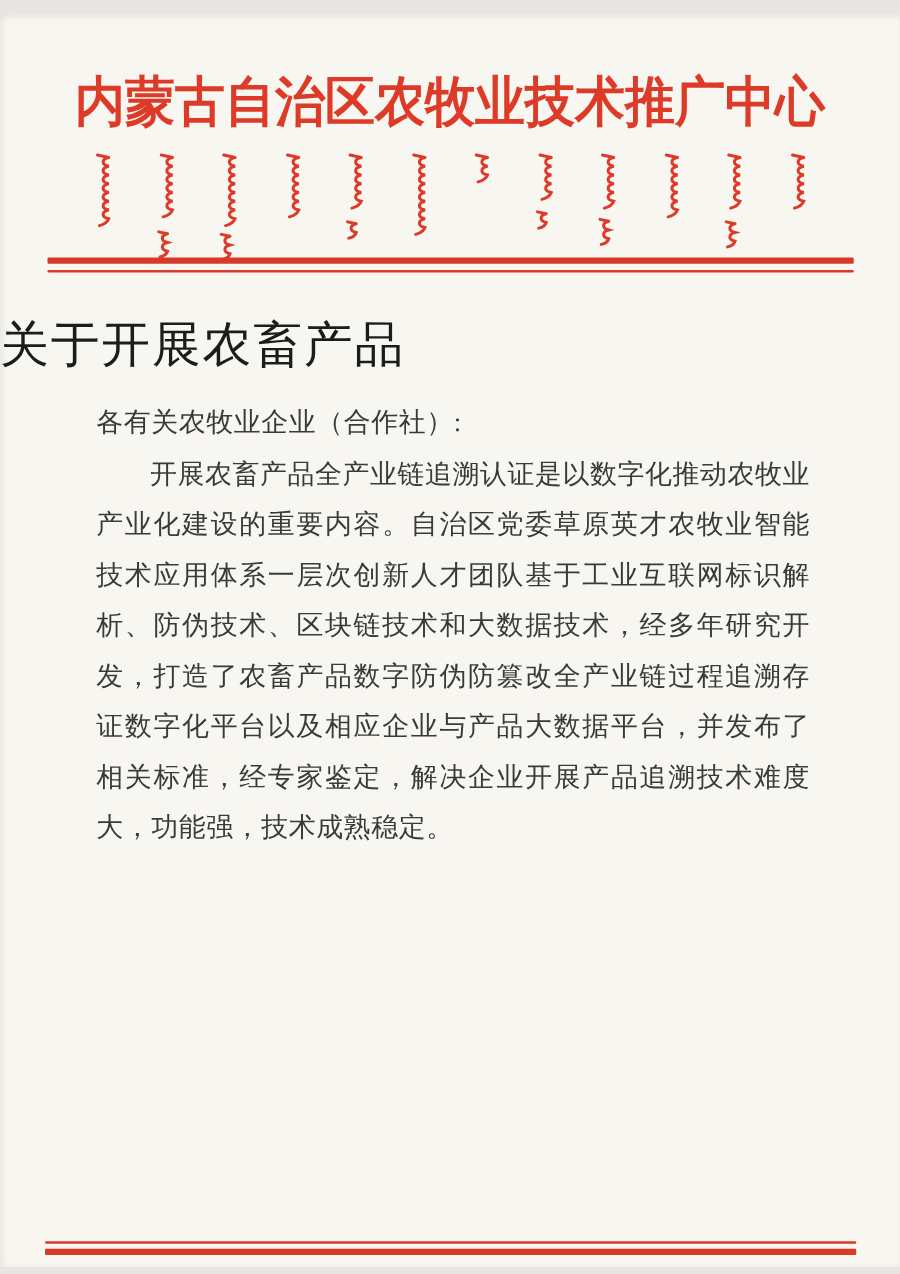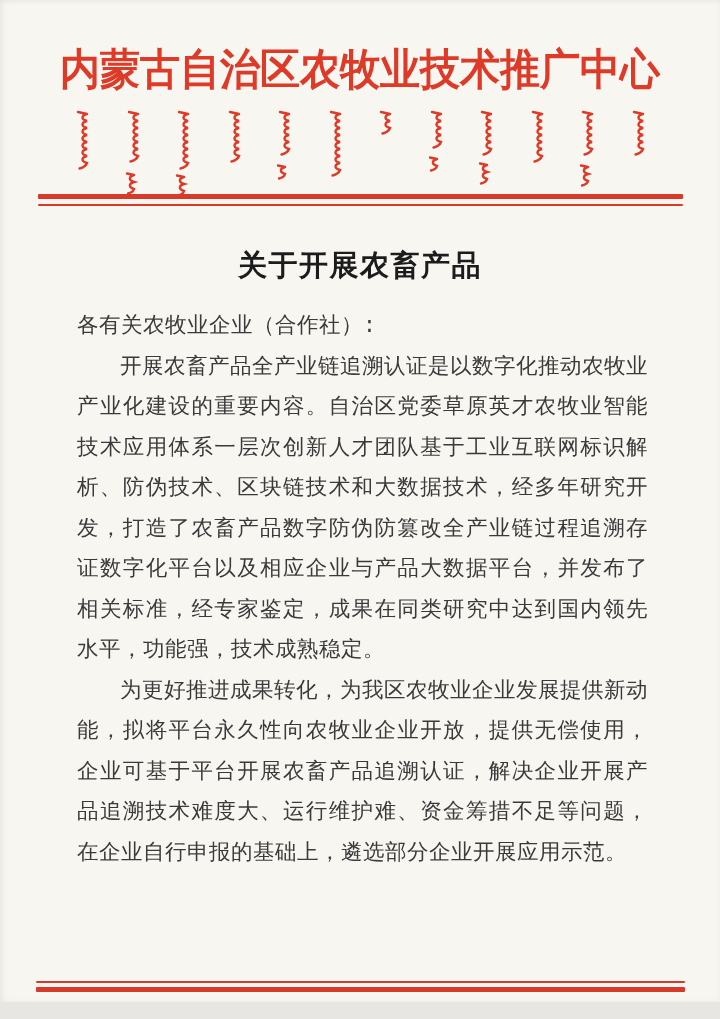--- a/index.html
+++ b/index.html
@@ -1,19 +1,19 @@
 <!DOCTYPE html>
 <html><head>
 <meta charset="utf-8">
 <style>
   html,body{margin:0;padding:0;background:#e8e6e2;}
   .page{
     position:relative;
     width:720px;height:1002px;
-    margin:0 auto;
+    margin:12px auto;
     background:#f8f6f1;
     box-shadow:inset 3px 0 6px rgba(0,0,0,.05), inset 0 2px 4px rgba(0,0,0,.03);
     overflow:hidden;
     font-family:"Liberation Serif","DejaVu Serif",serif;
   }
   .org-name{
     padding-top:42px;
     text-align:center;
     font-size:40px;
     font-weight:900;
@@ -33,35 +33,33 @@
   }
   .rule-wrap-top{margin:12px 37px 0 38px;}
   .rule-wrap-bottom{position:absolute;left:36px;right:35px;bottom:10px;}
   .rule{background:#d83a2a;border-radius:1px;}
   .rule.thick{height:5px;}
   .rule.thin{height:2px;}
   .rule-wrap-top .thin{margin-top:5px;}
   .rule-wrap-bottom .thick{margin-top:4px;}
   .doc-title{
     margin-top:33px;
-    text-align:center;
-    font-weight:bold;
+    font-weight:normal;
     color:#1c1c1c;
-    font-size:29px;
+    font-size:39px;
     letter-spacing:1.5px;
     line-height:52px;
   }
   .doc-body{
     margin:15px 72px 0 77px;
     font-size:21.5px;
     line-height:40.5px;
     letter-spacing:0.5px;
     color:#3a3a3a;
     text-align:justify;
-    font-family:Liberation Mono, monospace;
   }
   .doc-body p{margin:0;}
   .doc-body p.indent{text-indent:2em;}
   svg.mword{display:block;}
 </style>
 </head>
 <body>
 
 <div class="page">
 
@@ -110,22 +108,21 @@
     <div class="rule thick"></div>
     <div class="rule thin"></div>
   </div>
 
   <div class="doc-title">
     <div>关于开展农畜产品</div>
   </div>
 
   <div class="doc-body">
     <p>各有关农牧业企业（合作社）:</p>
-    <p class="indent">开展农畜产品全产业链追溯认证是以数字化推动农牧业产业化建设的重要内容。自治区党委草原英才农牧业智能技术应用体系一层次创新人才团队基于工业互联网标识解析、防伪技术、区块链技术和大数据技术，经多年研究开发，打造了农畜产品数字防伪防篡改全产业链过程追溯存证数字化平台以及相应企业与产品大数据平台，并发布了相关标准，经专家鉴定，成果在同类研究中达到国内领先水平，功能强，技术成熟稳定。</p>
-    <p class="indent">为更好推进成果转化，为我区农牧业企业发展提供新动能，拟将平台永久性向农牧业企业开放，提供无偿使用，企业可基于平台开展农畜产品追溯认证，解决企业开展产品追溯技术难度大、运行维护难、资金筹措不足等问题，在企业自行申报的基础上，遴选部分企业开展应用示范。</p>
+    <p class="indent">开展农畜产品全产业链追溯认证是以数字化推动农牧业产业化建设的重要内容。自治区党委草原英才农牧业智能技术应用体系一层次创新人才团队基于工业互联网标识解析、防伪技术、区块链技术和大数据技术，经多年研究开发，打造了农畜产品数字防伪防篡改全产业链过程追溯存证数字化平台以及相应企业与产品大数据平台，并发布了相关标准，经专家鉴定，解决企业开展产品追溯技术难度大，功能强，技术成熟稳定。</p>
   </div>
 
   <div class="rule-wrap-bottom">
     <div class="rule thin"></div>
     <div class="rule thick"></div>
   </div>
 
 </div>
 
 </body></html>

